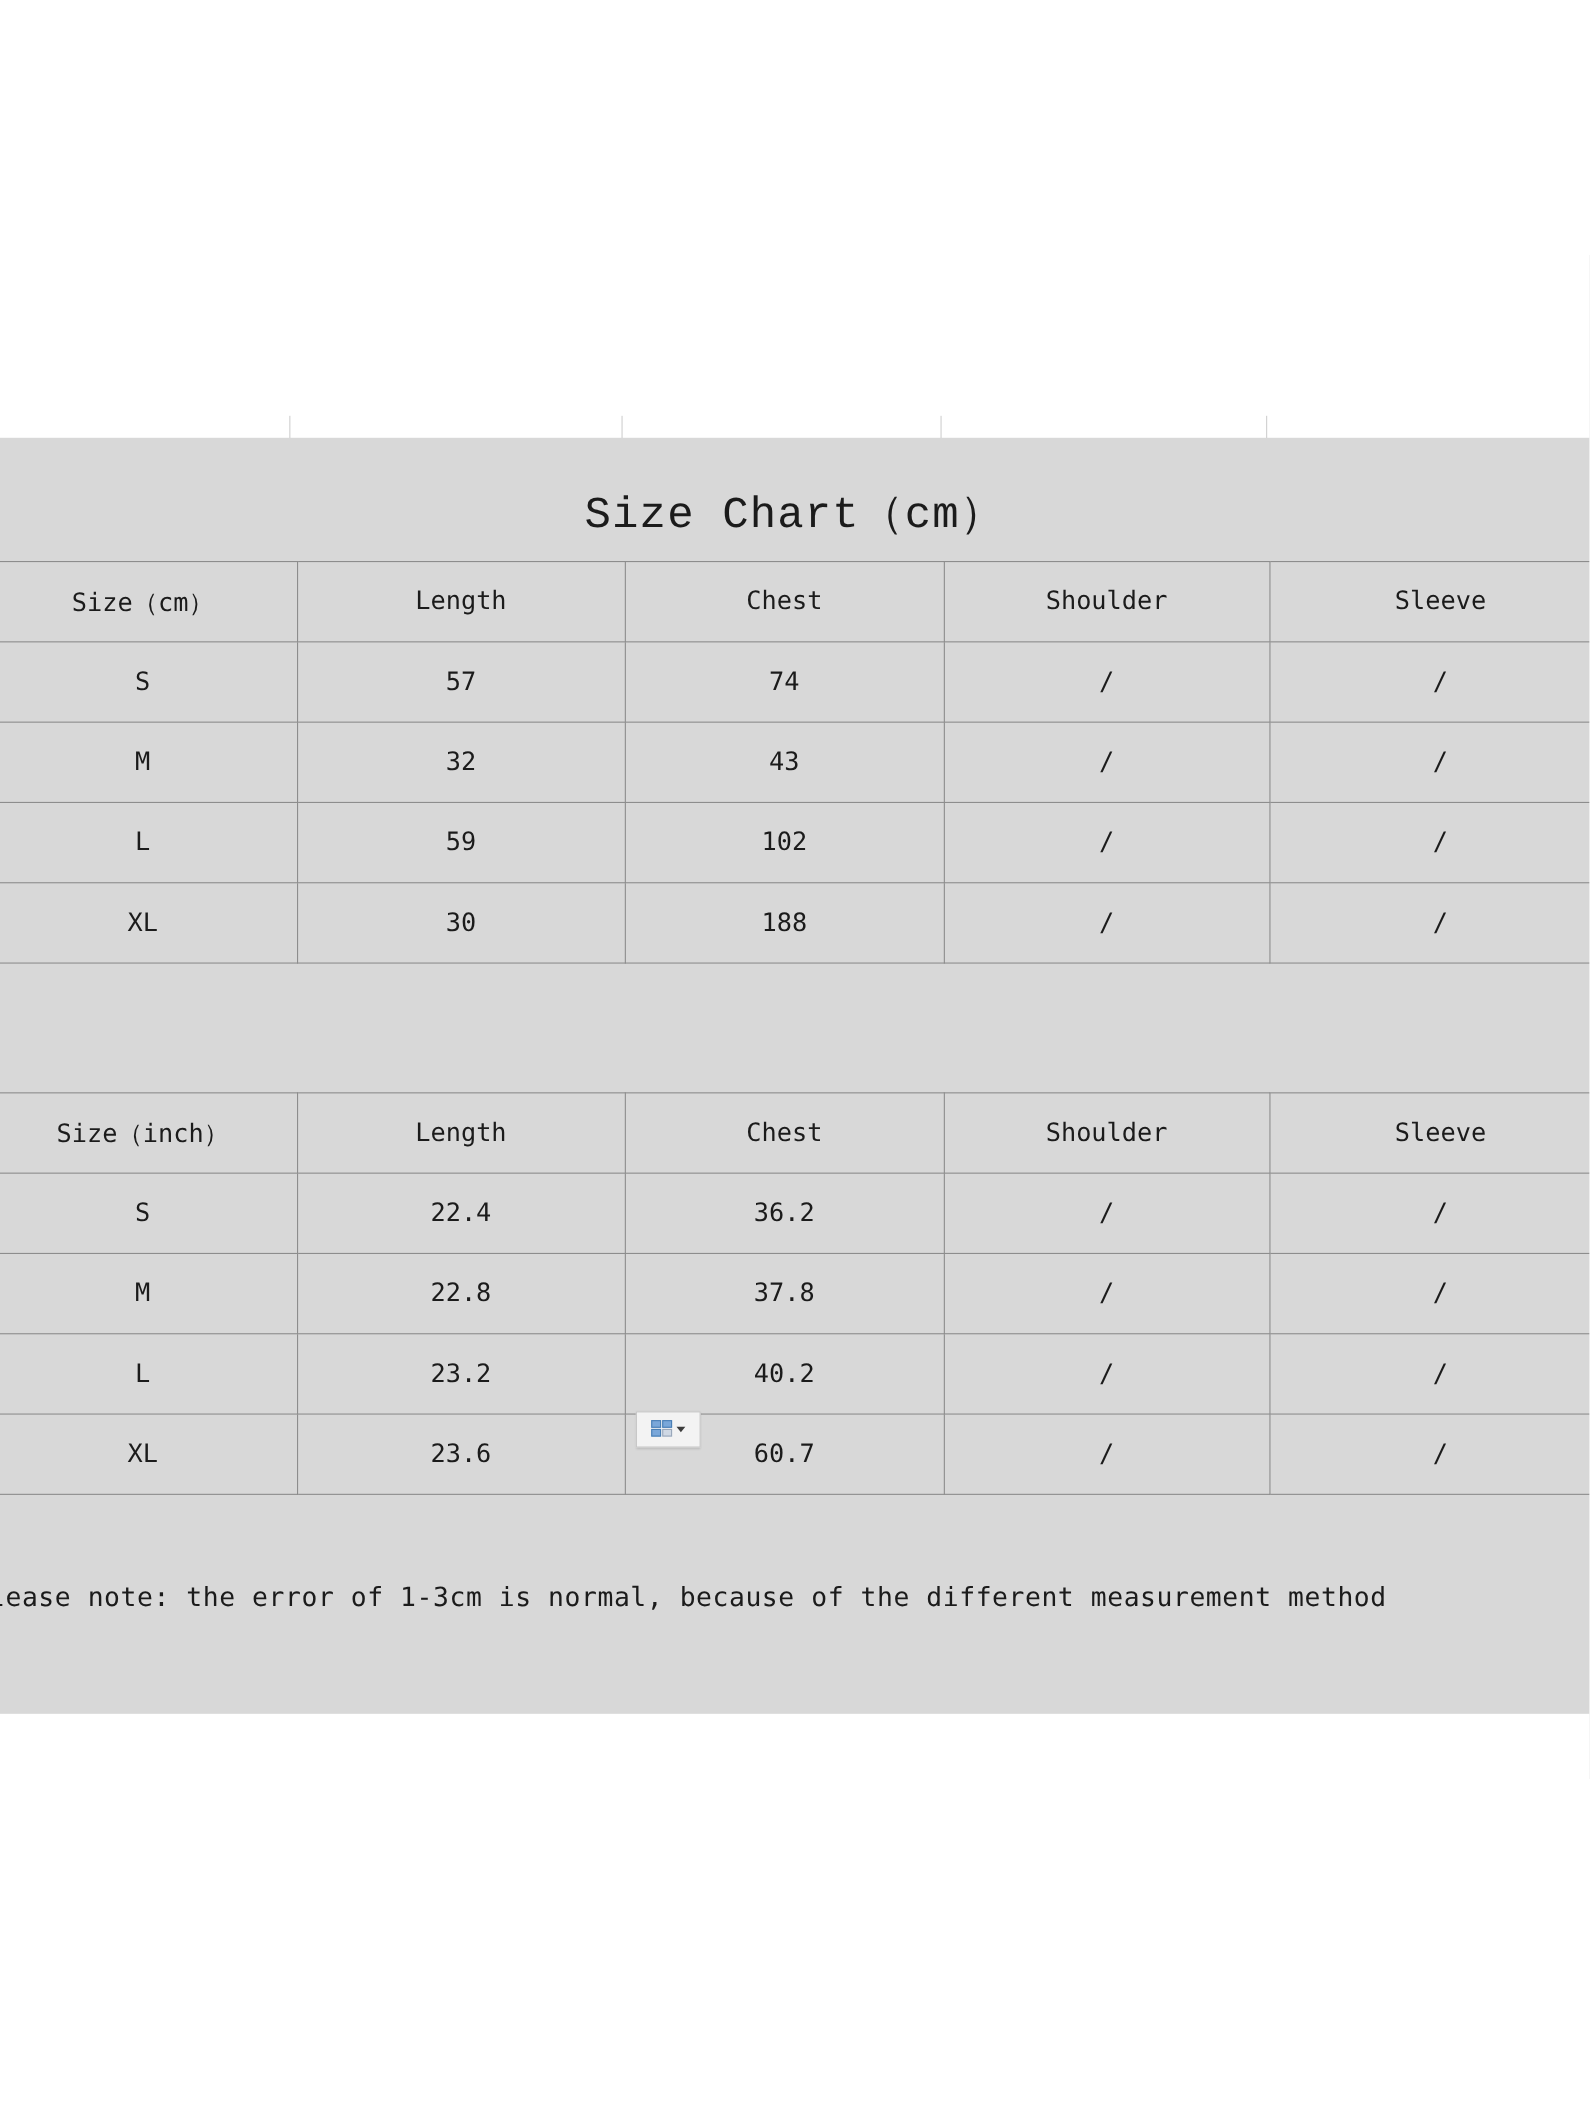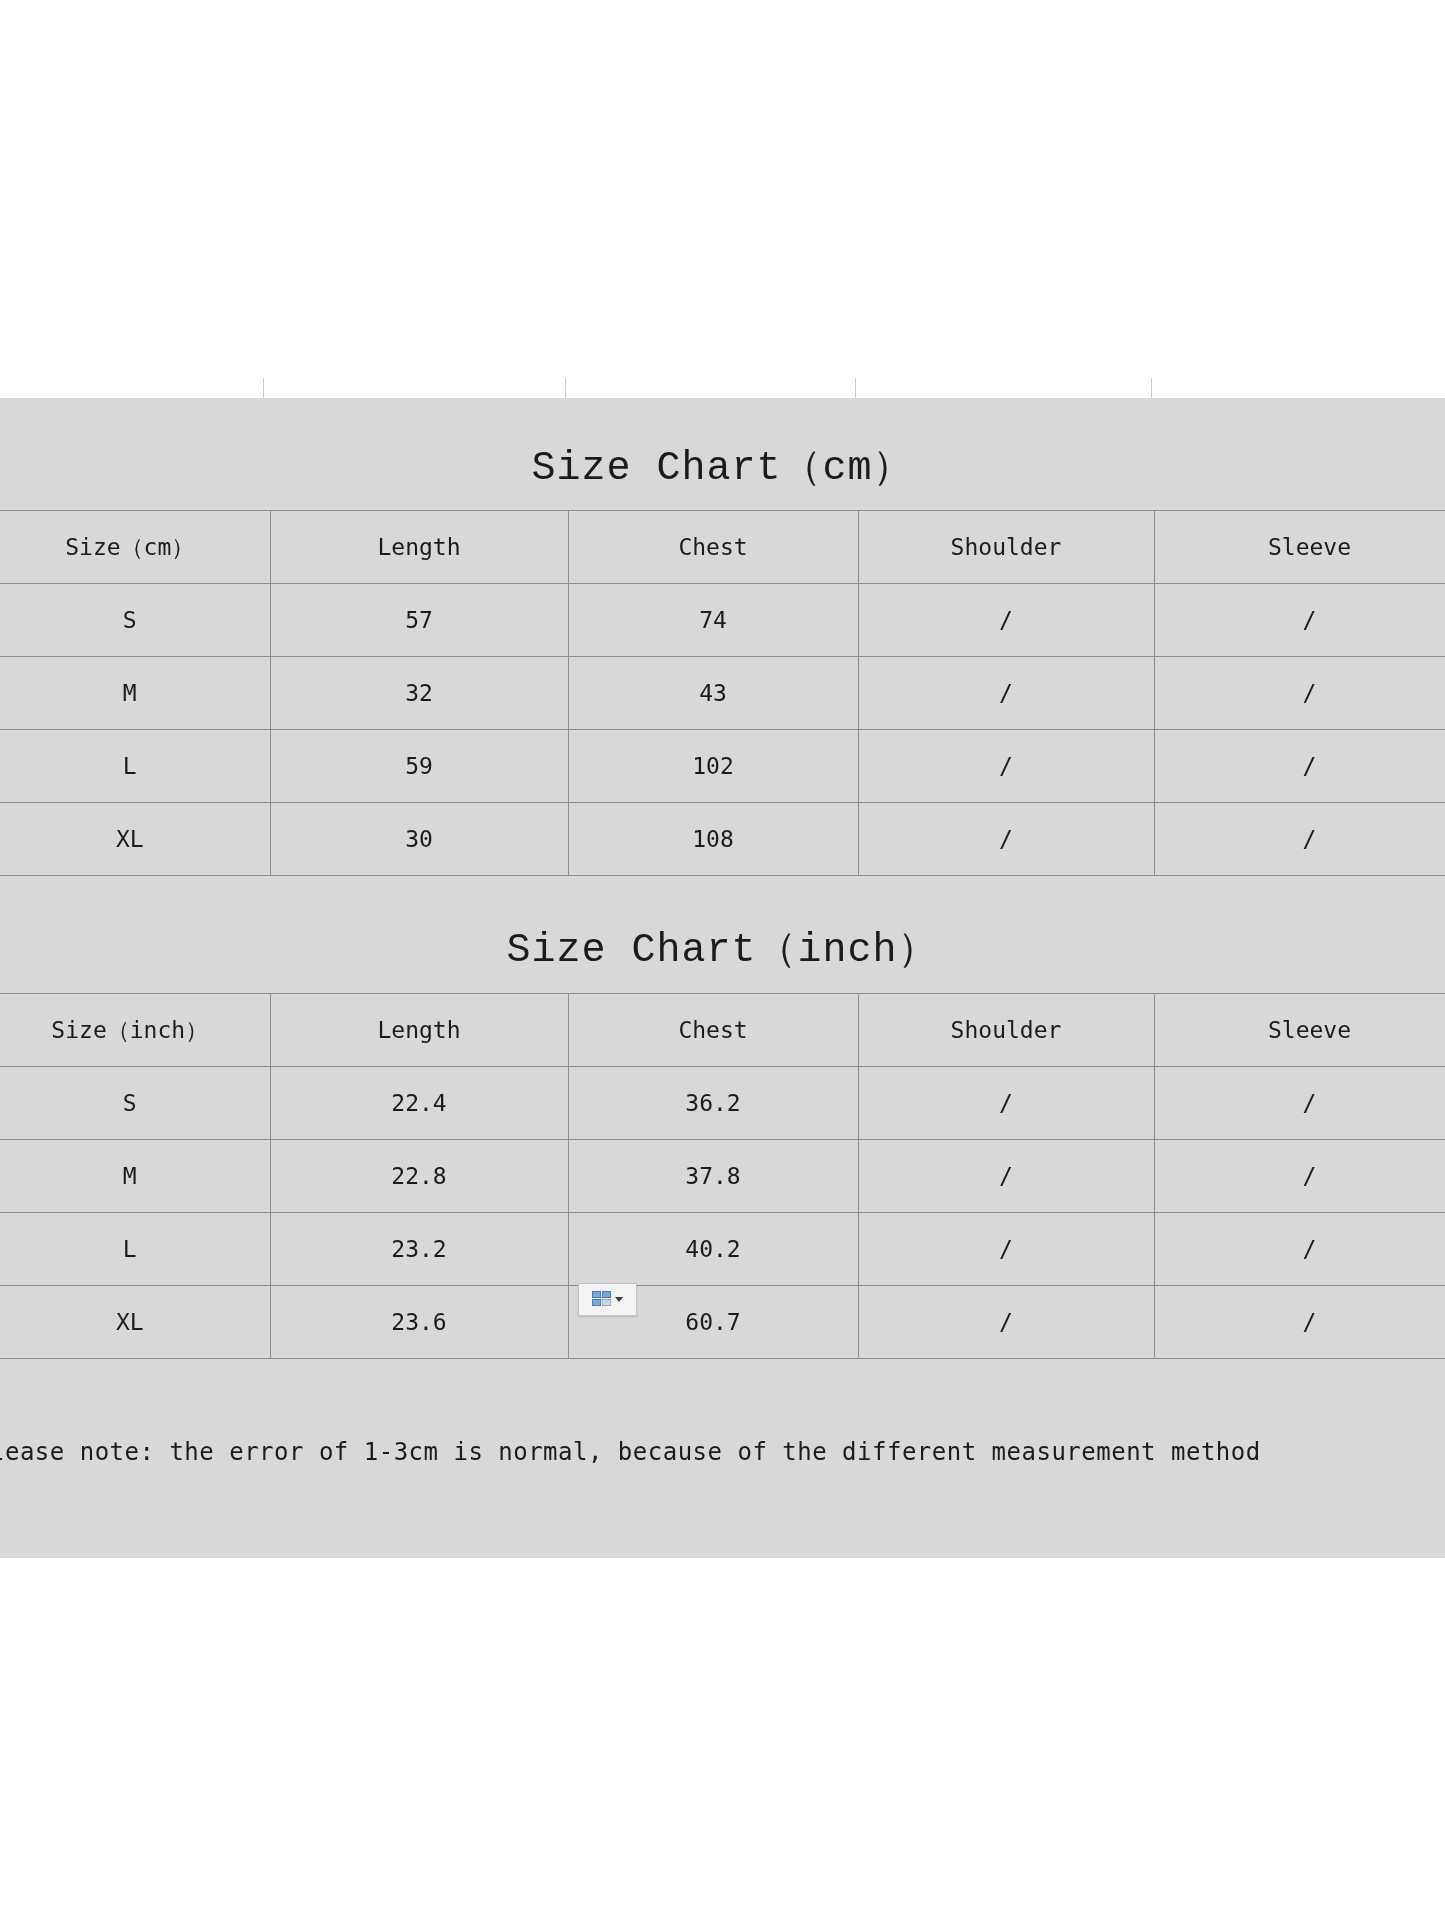--- a/index.html
+++ b/index.html
@@ -190,28 +190,27 @@
       <tr>
         <td>L</td>
         <td>59</td>
         <td>102</td>
         <td>/</td>
         <td>/</td>
       </tr>
       <tr>
         <td>XL</td>
         <td>30</td>
-        <td>108</td>
+        <td>188</td>
         <td>/</td>
         <td>/</td>
       </tr>
     </tbody>
   </table>
 
-  <div id="title-inch" class="chart-title">Size Chart（inch）</div>
 
   <table id="table-inch" class="size-table">
     <colgroup>
       <col class="c-size">
         <col class="c-len">
         <col class="c-chest">
         <col class="c-should">
         <col class="c-sleeve">
     </colgroup>
     <tbody>

